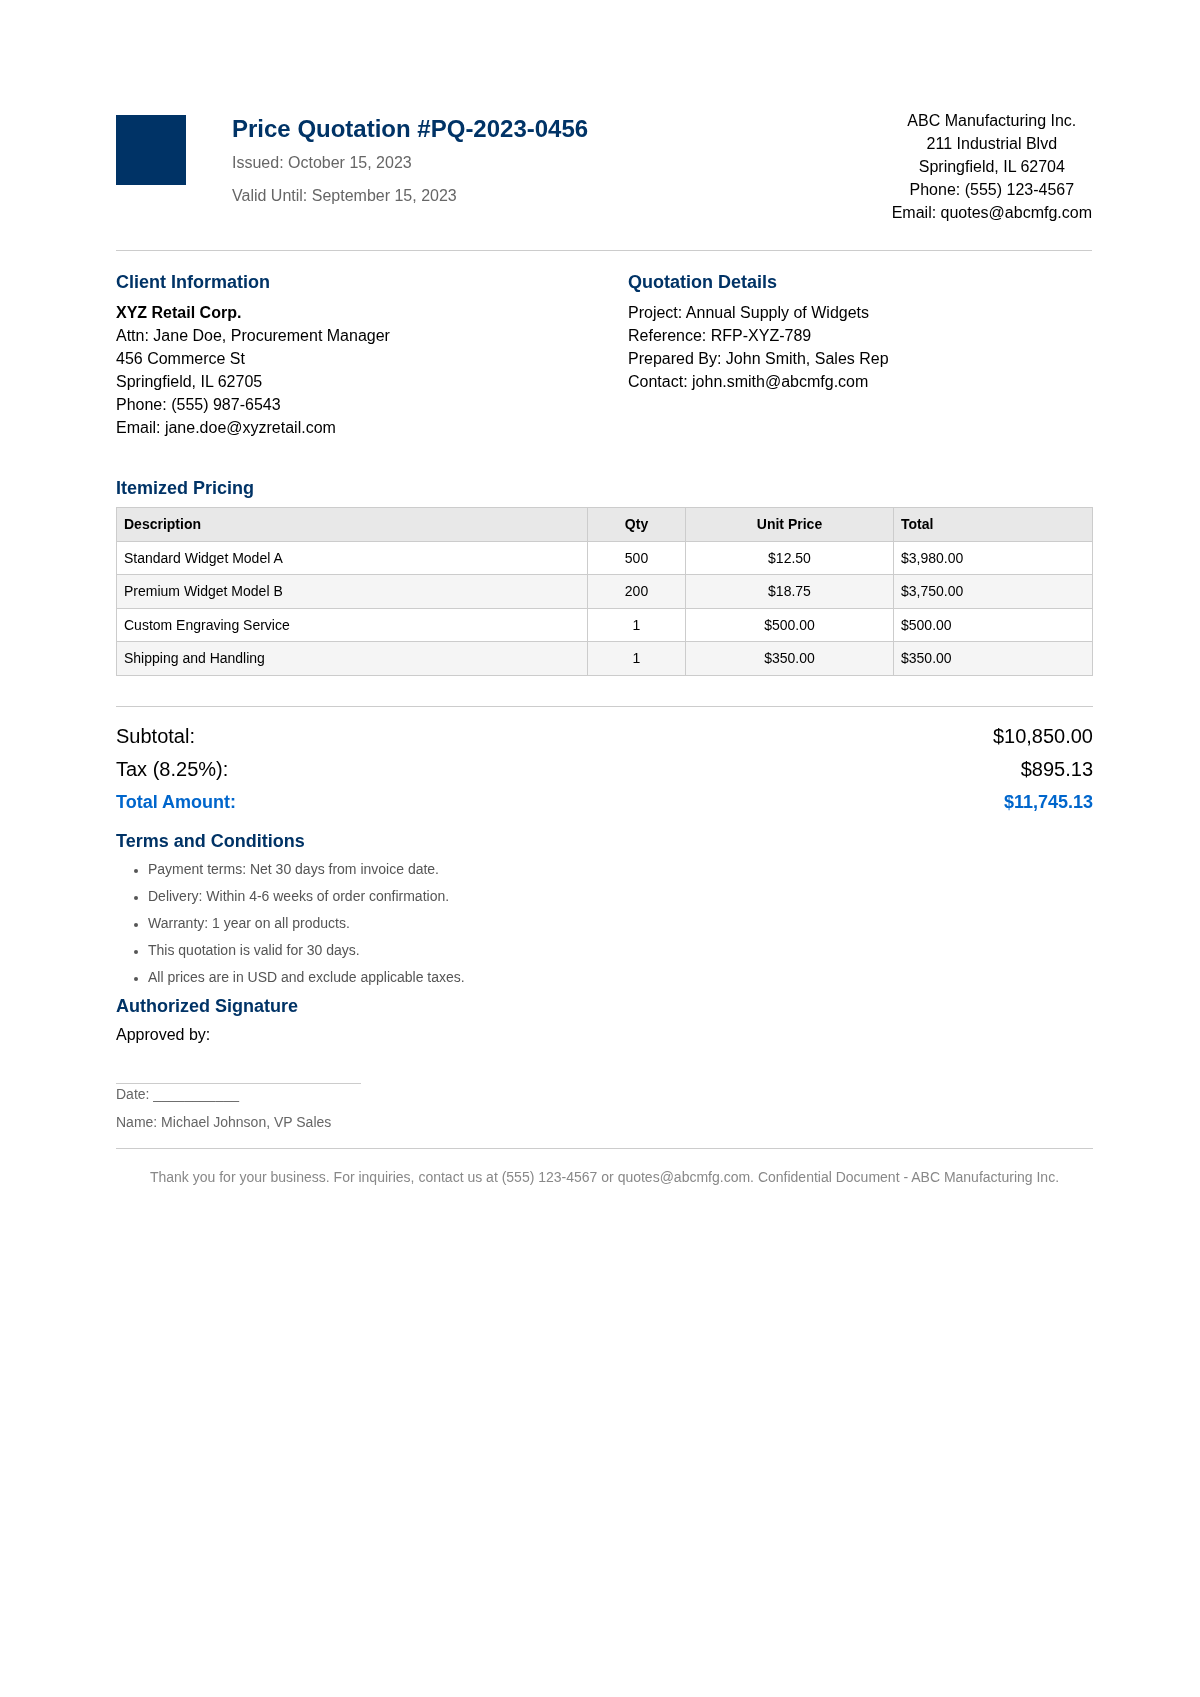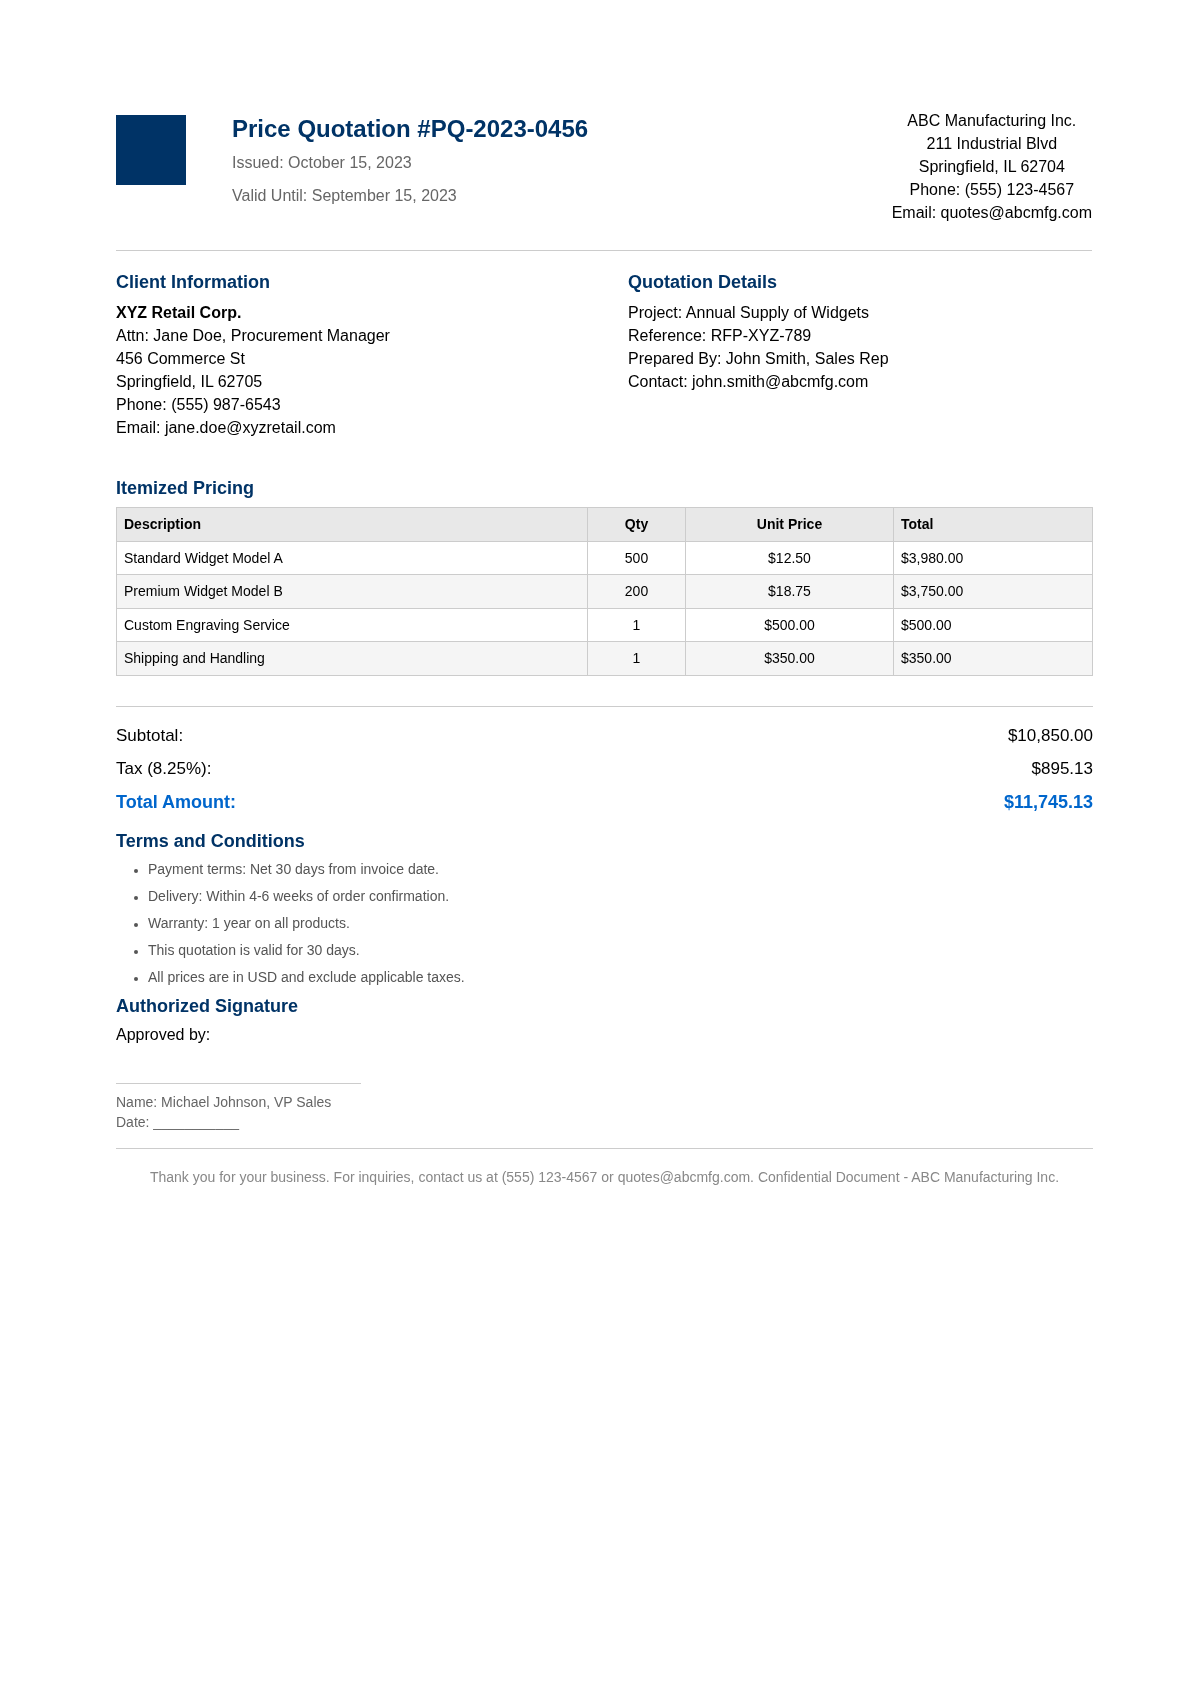--- a/index.html
+++ b/index.html
@@ -100,21 +100,21 @@
     
     .totals {
       margin-top: 30px;
       border-top: 1px solid #cccccc;
       padding-top: 19px;
       width: 977px;
     }
     .total-row {
       display: flex;
       justify-content: space-between;
-      font-size: 17px;
+      font-size: 20px;
       line-height: 20px;
       margin-bottom: 13px;
     }
     .total-row.grand {
       font-size: 18px;
       font-weight: bold;
       color: #0066cc;
     }
     
     .terms { margin-top: 18px; }
@@ -262,21 +262,21 @@
       <li>Warranty: 1 year on all products.</li>
       <li>This quotation is valid for 30 days.</li>
       <li>All prices are in USD and exclude applicable taxes.</li>
     </ul>
   </div>
 
   <div class="signature">
     <div class="section-title">Authorized Signature</div>
     <div class="approved">Approved by:</div>
     <div class="sig-line"></div>
+    <div class="sig-meta" style="margin-top:0">Date: ___________</div>
     <div class="sig-meta">Name: Michael Johnson, VP Sales</div>
-    <div class="sig-meta" style="margin-top:0">Date: ___________</div>
   </div>
 
   <div class="footer">
     <span>Thank you for your business. For inquiries, contact us at (555) 123-4567 or quotes@abcmfg.com. Confidential Document - ABC Manufacturing Inc.</span>
   </div>
 
 </div>
 
 </body></html>

